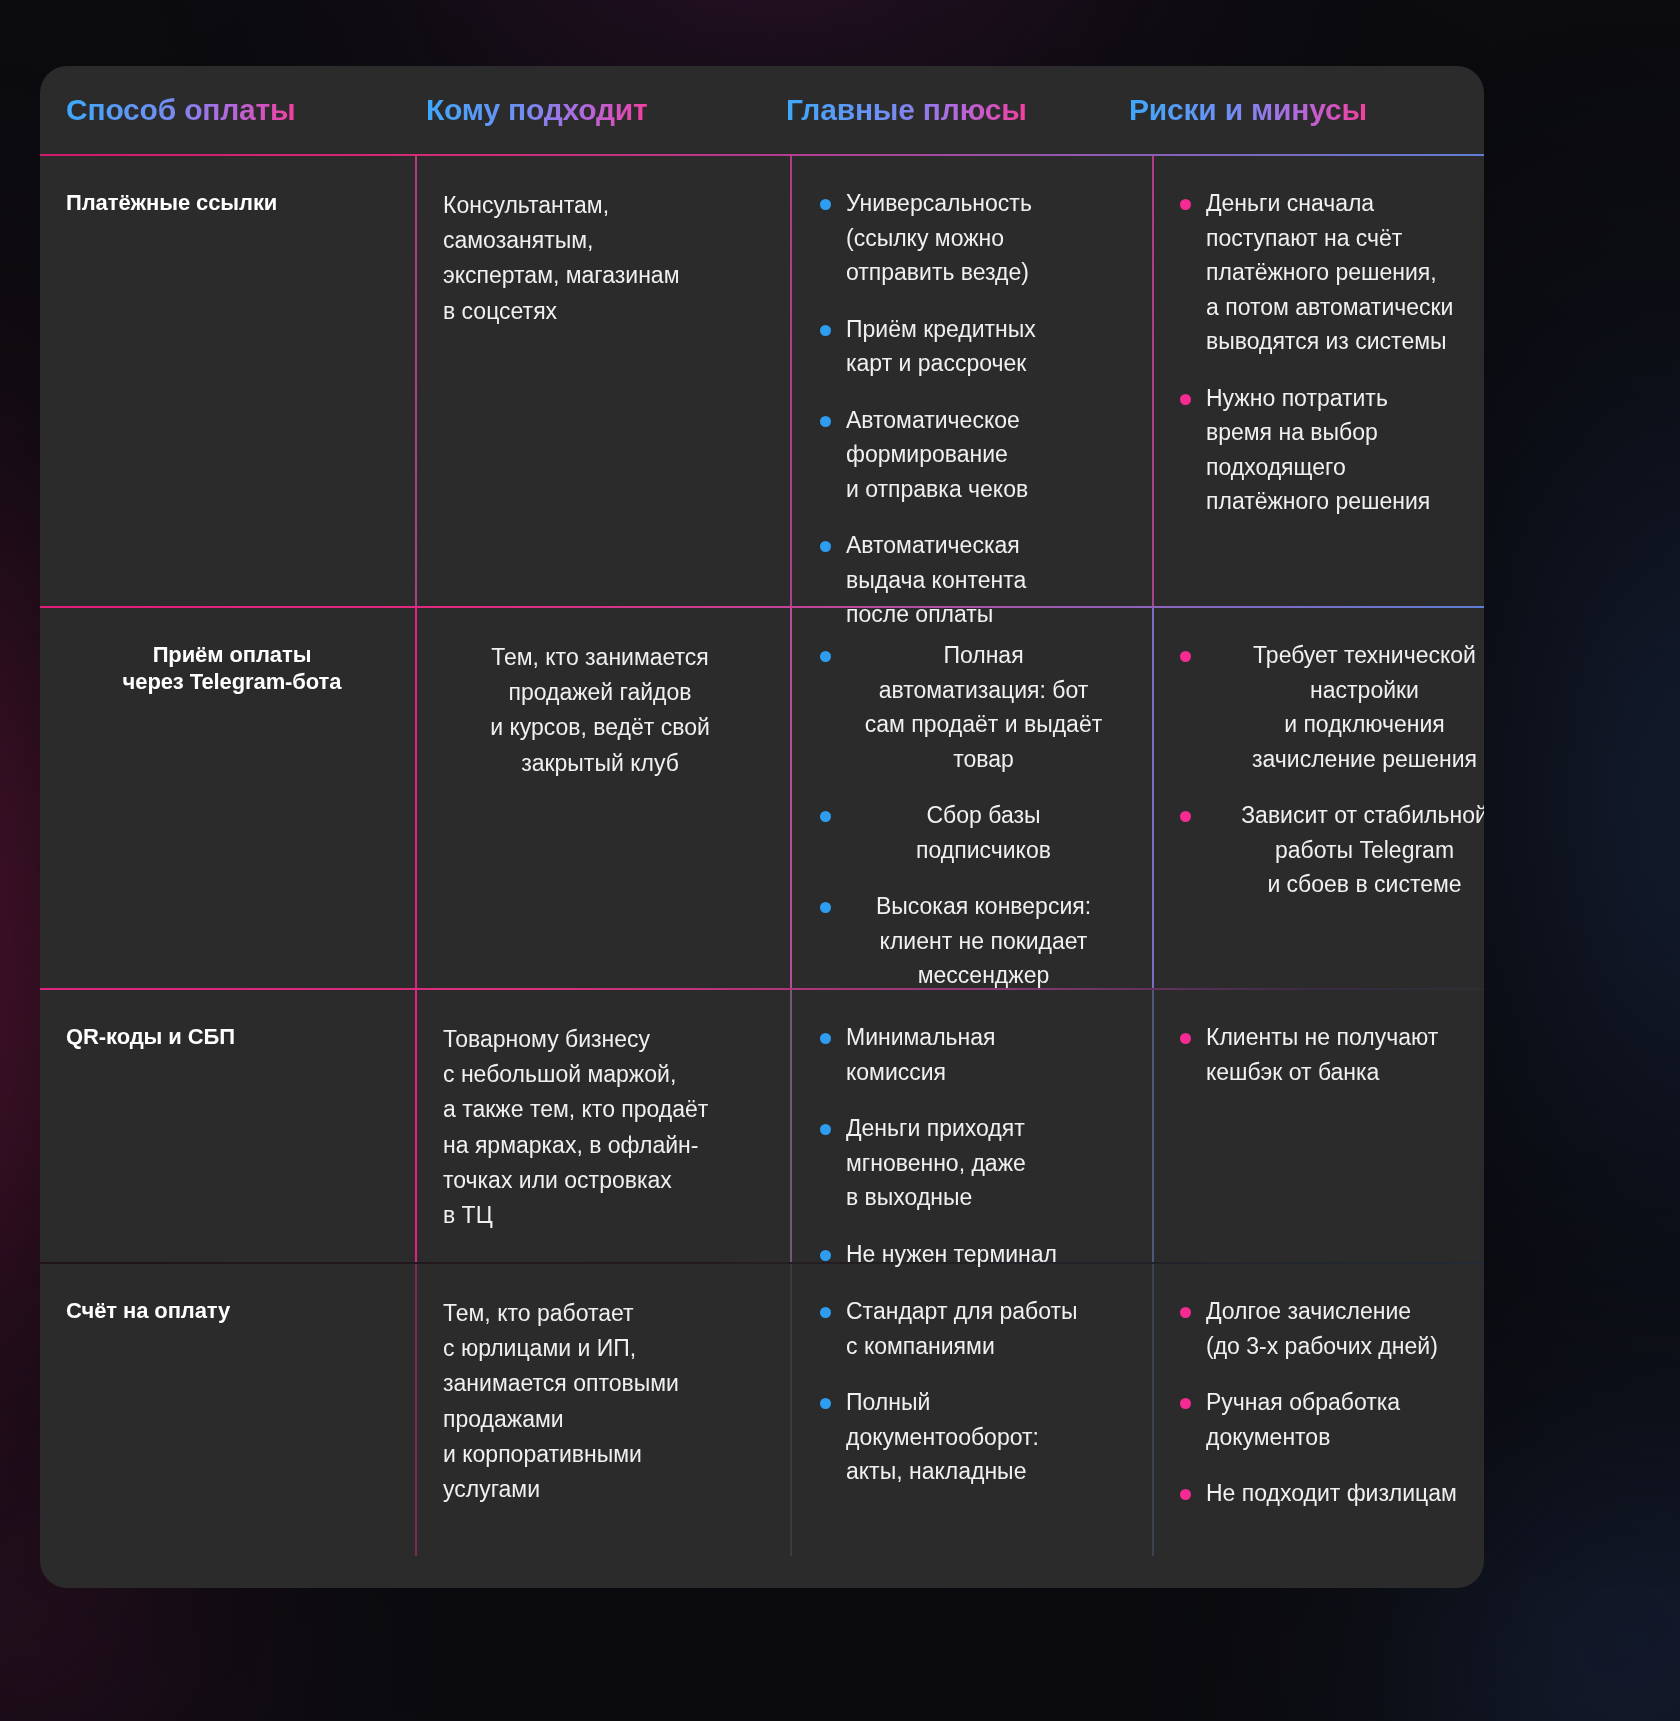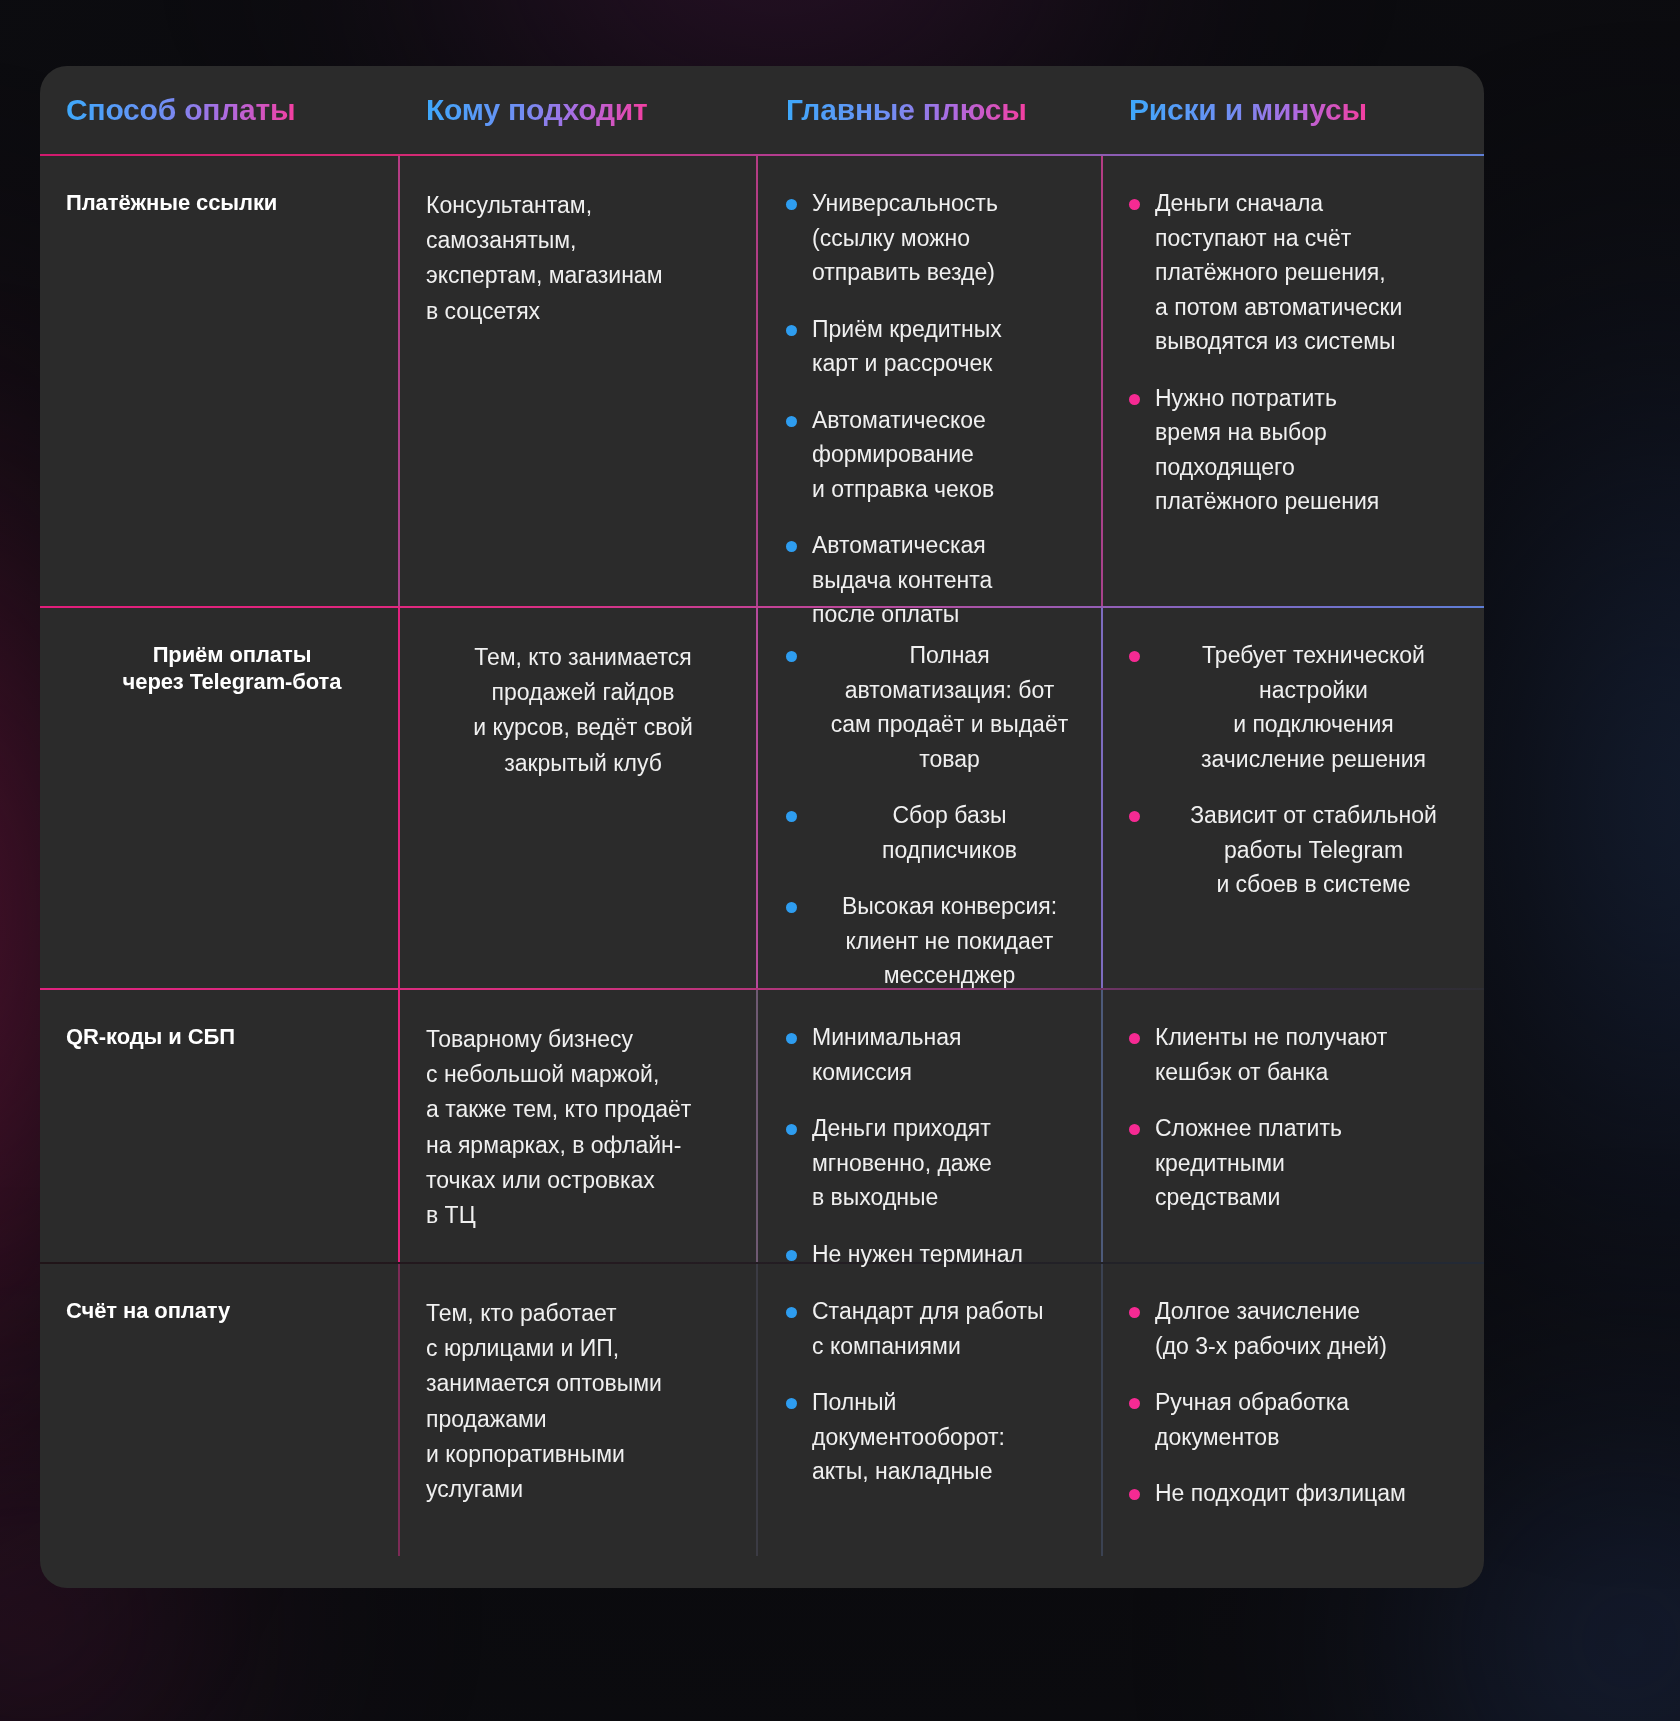--- a/index.html
+++ b/index.html
@@ -136,21 +136,21 @@
     background: linear-gradient(90deg, #e11d7b 0%, #e02a80 30%, #b94b9e 58%, #8566c0 80%, #5e7ed6 100%);
   }
   .rule-pink-dim {
     background: linear-gradient(90deg, #e0227f 0%, #d8307f 35%, #8e3a78 65%, #3a2b45 88%, #2e2e33 100%);
   }
   .rule-dark {
     background: linear-gradient(90deg, #201418 0%, #241a20 40%, #222228 75%, #232a36 100%);
   }
 
   
-  .row-body { flex: none; }
+  .row-body { flex: none; gap: 17px; }
   .row-body .cell { padding: 26px 0 24px 0; }
 
   .row-1 { height: 450px; }
   .row-2 { height: 380px; text-align: center; }
   .row-3 { height: 272px; }
   .row-4 { height: 292px; }
 
   
   .row-1 .cell + .cell::before { background: linear-gradient(180deg, #b53c84, #a8428c); }
   .row-1 .col-1::before { background: #b33a82; }
@@ -351,23 +351,20 @@
         <li>Деньги приходят
 мгновенно, даже
 в выходные</li>
         <li>Не нужен терминал</li>
       </ul>
     </div>
     <div class="cell col-3">
       <ul class="bullets cons">
         <li>Клиенты не получают
 кешбэк от банка</li>
-        <li>Сложнее платить
-кредитными
-средствами</li>
       </ul>
     </div>
   </div>
   <div class="rule rule-dark"></div>
 
   <div class="row row-body row-4">
     <div class="cell col-0">
       <div class="method-name">Счёт на оплату</div>
     </div>
     <div class="cell col-1">

